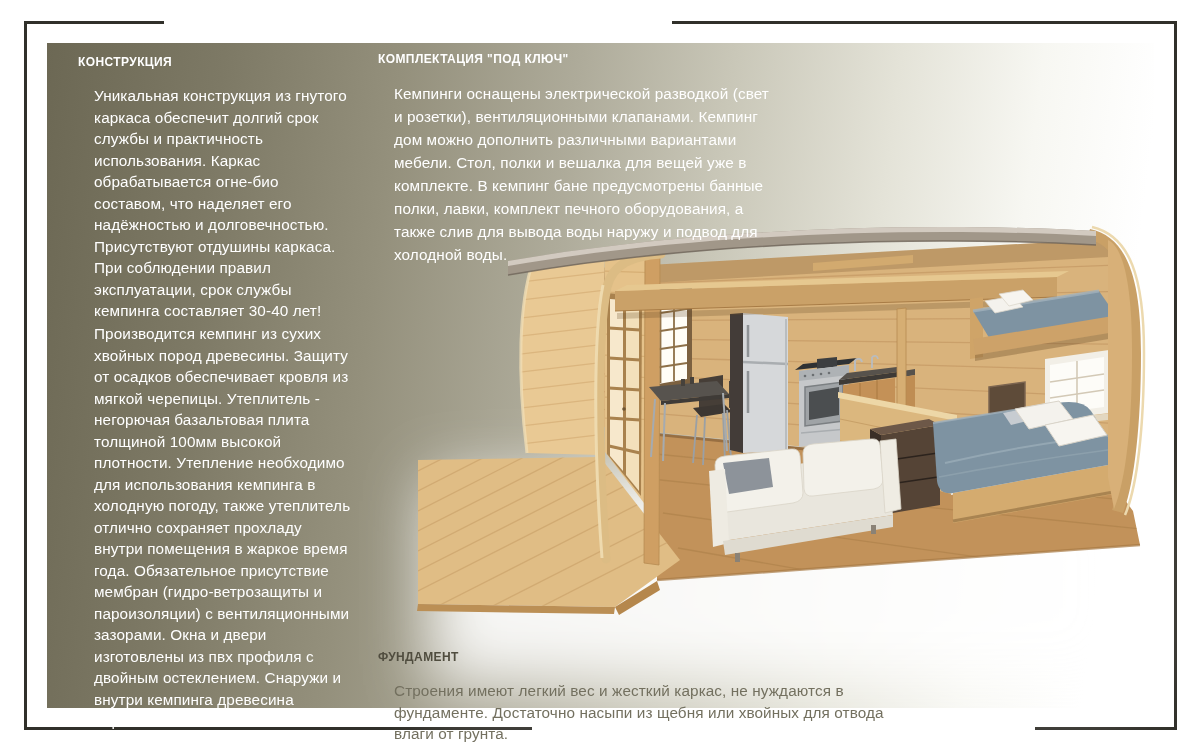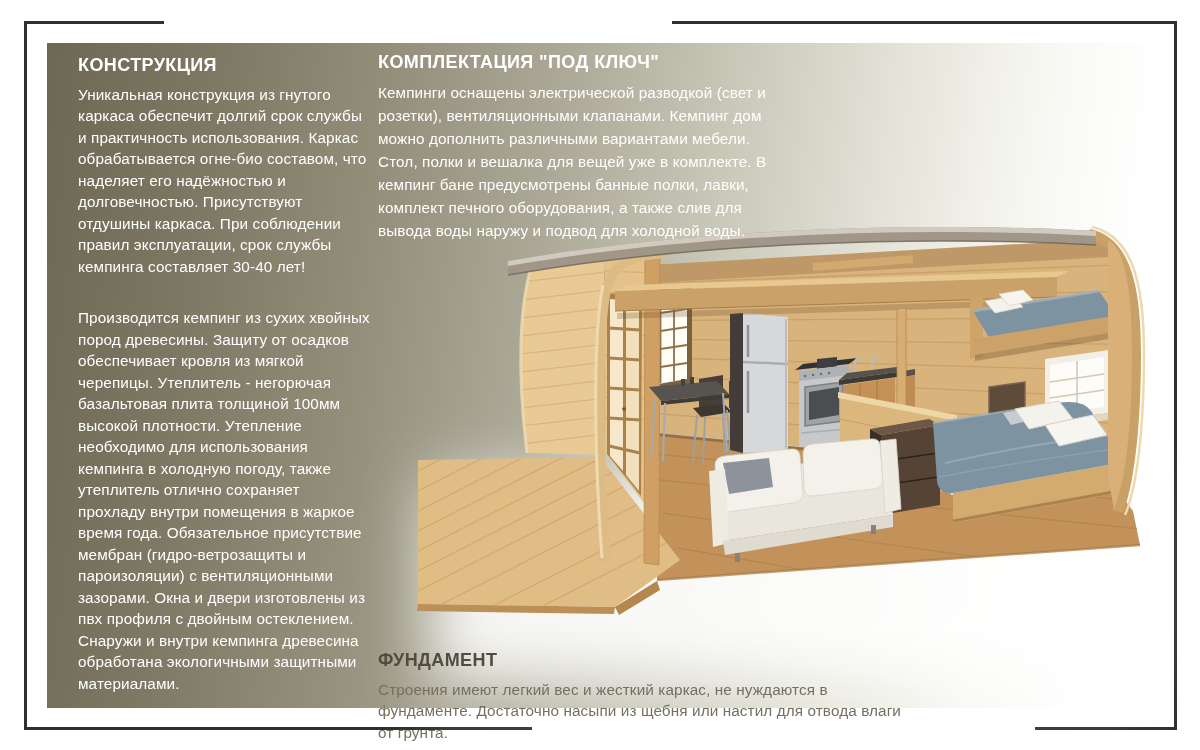--- a/index.html
+++ b/index.html
@@ -12,22 +12,22 @@
   #frame-top-b    {left:672px;top:21px;width:505px;height:3px}
   #frame-bottom-a {left:24px;top:727px;width:508px;height:3px}
   #frame-bottom-b {left:1035px;top:727px;width:142px;height:3px}
   .panel{position:absolute;left:47px;top:43px;width:1107px;height:665px;
     background:linear-gradient(97deg,#6c6854 0%,#7d7965 15%,#94907c 30%,#aeab9a 45%,
                #c9c7b8 58%,#e4e3d8 72%,#f7f7f2 84%,#ffffff 94%);}
   .halo{position:absolute;left:383px;top:437px;width:700px;height:205px;background:#ffffff;
         filter:blur(32px);opacity:.9}
   .house{position:absolute;left:346px;top:170px;width:770px;height:410px}
   section{position:absolute;color:#ffffff}
-  .hd{margin:0 0 7px 0;font-size:18px;font-weight:bold;letter-spacing:.4px;line-height:1.2}
-  .bd{margin:0;font-size:15.3px;line-height:21.5px;letter-spacing:.1px}
+  .hd{margin:0 0 7px 0;font-size:12px;font-weight:bold;letter-spacing:.4px;line-height:1.2}
+  .bd{margin:16px;font-size:15.3px;line-height:21.5px;letter-spacing:.1px}
   #construction{left:31px;top:12px;width:292px}
   #materials{left:31px;top:264px;width:292px}
   #turnkey{left:331px;top:9px;width:414px}
   #turnkey .bd{line-height:23px}
   #foundation{left:331px;top:607px;width:530px;color:#73705f}
   #foundation .hd{color:#504d3f}
 </style>
 </head>
 <body>
 
@@ -323,17 +323,17 @@
       <p class="bd">Производится кемпинг из сухих хвойных пород древесины. Защиту от осадков обеспечивает кровля из мягкой черепицы. Утеплитель - негорючая базальтовая плита толщиной 100мм высокой плотности. Утепление необходимо для использования кемпинга в холодную погоду, также утеплитель отлично сохраняет прохладу внутри помещения в жаркое время года. Обязательное присутствие мембран (гидро-ветрозащиты и пароизоляции) с вентиляционными зазорами. Окна и двери изготовлены из пвх профиля с двойным остеклением. Снаружи и внутри кемпинга древесина обработана экологичными защитными материалами.</p>
     </section>
 
     <section id="turnkey">
       <h3 class="hd">КОМПЛЕКТАЦИЯ "ПОД КЛЮЧ"</h3>
       <p class="bd">Кемпинги оснащены электрической разводкой (свет и розетки), вентиляционными клапанами. Кемпинг дом можно дополнить различными вариантами мебели. Стол, полки и вешалка для вещей уже в комплекте. В кемпинг бане предусмотрены банные полки, лавки, комплект печного оборудования, а также слив для вывода воды наружу и подвод для холодной воды.</p>
     </section>
 
     <section id="foundation">
       <h3 class="hd">ФУНДАМЕНТ</h3>
-      <p class="bd">Строения имеют легкий вес и жесткий каркас, не нуждаются в фундаменте. Достаточно насыпи из щебня или настил для отвода влаги от грунта.</p>
+      <p class="bd">Строения имеют легкий вес и жесткий каркас, не нуждаются в фундаменте. Достаточно насыпи из щебня или хвойных для отвода влаги от грунта.</p>
     </section>
 
   </div>
 </div>
 
 </body></html>

